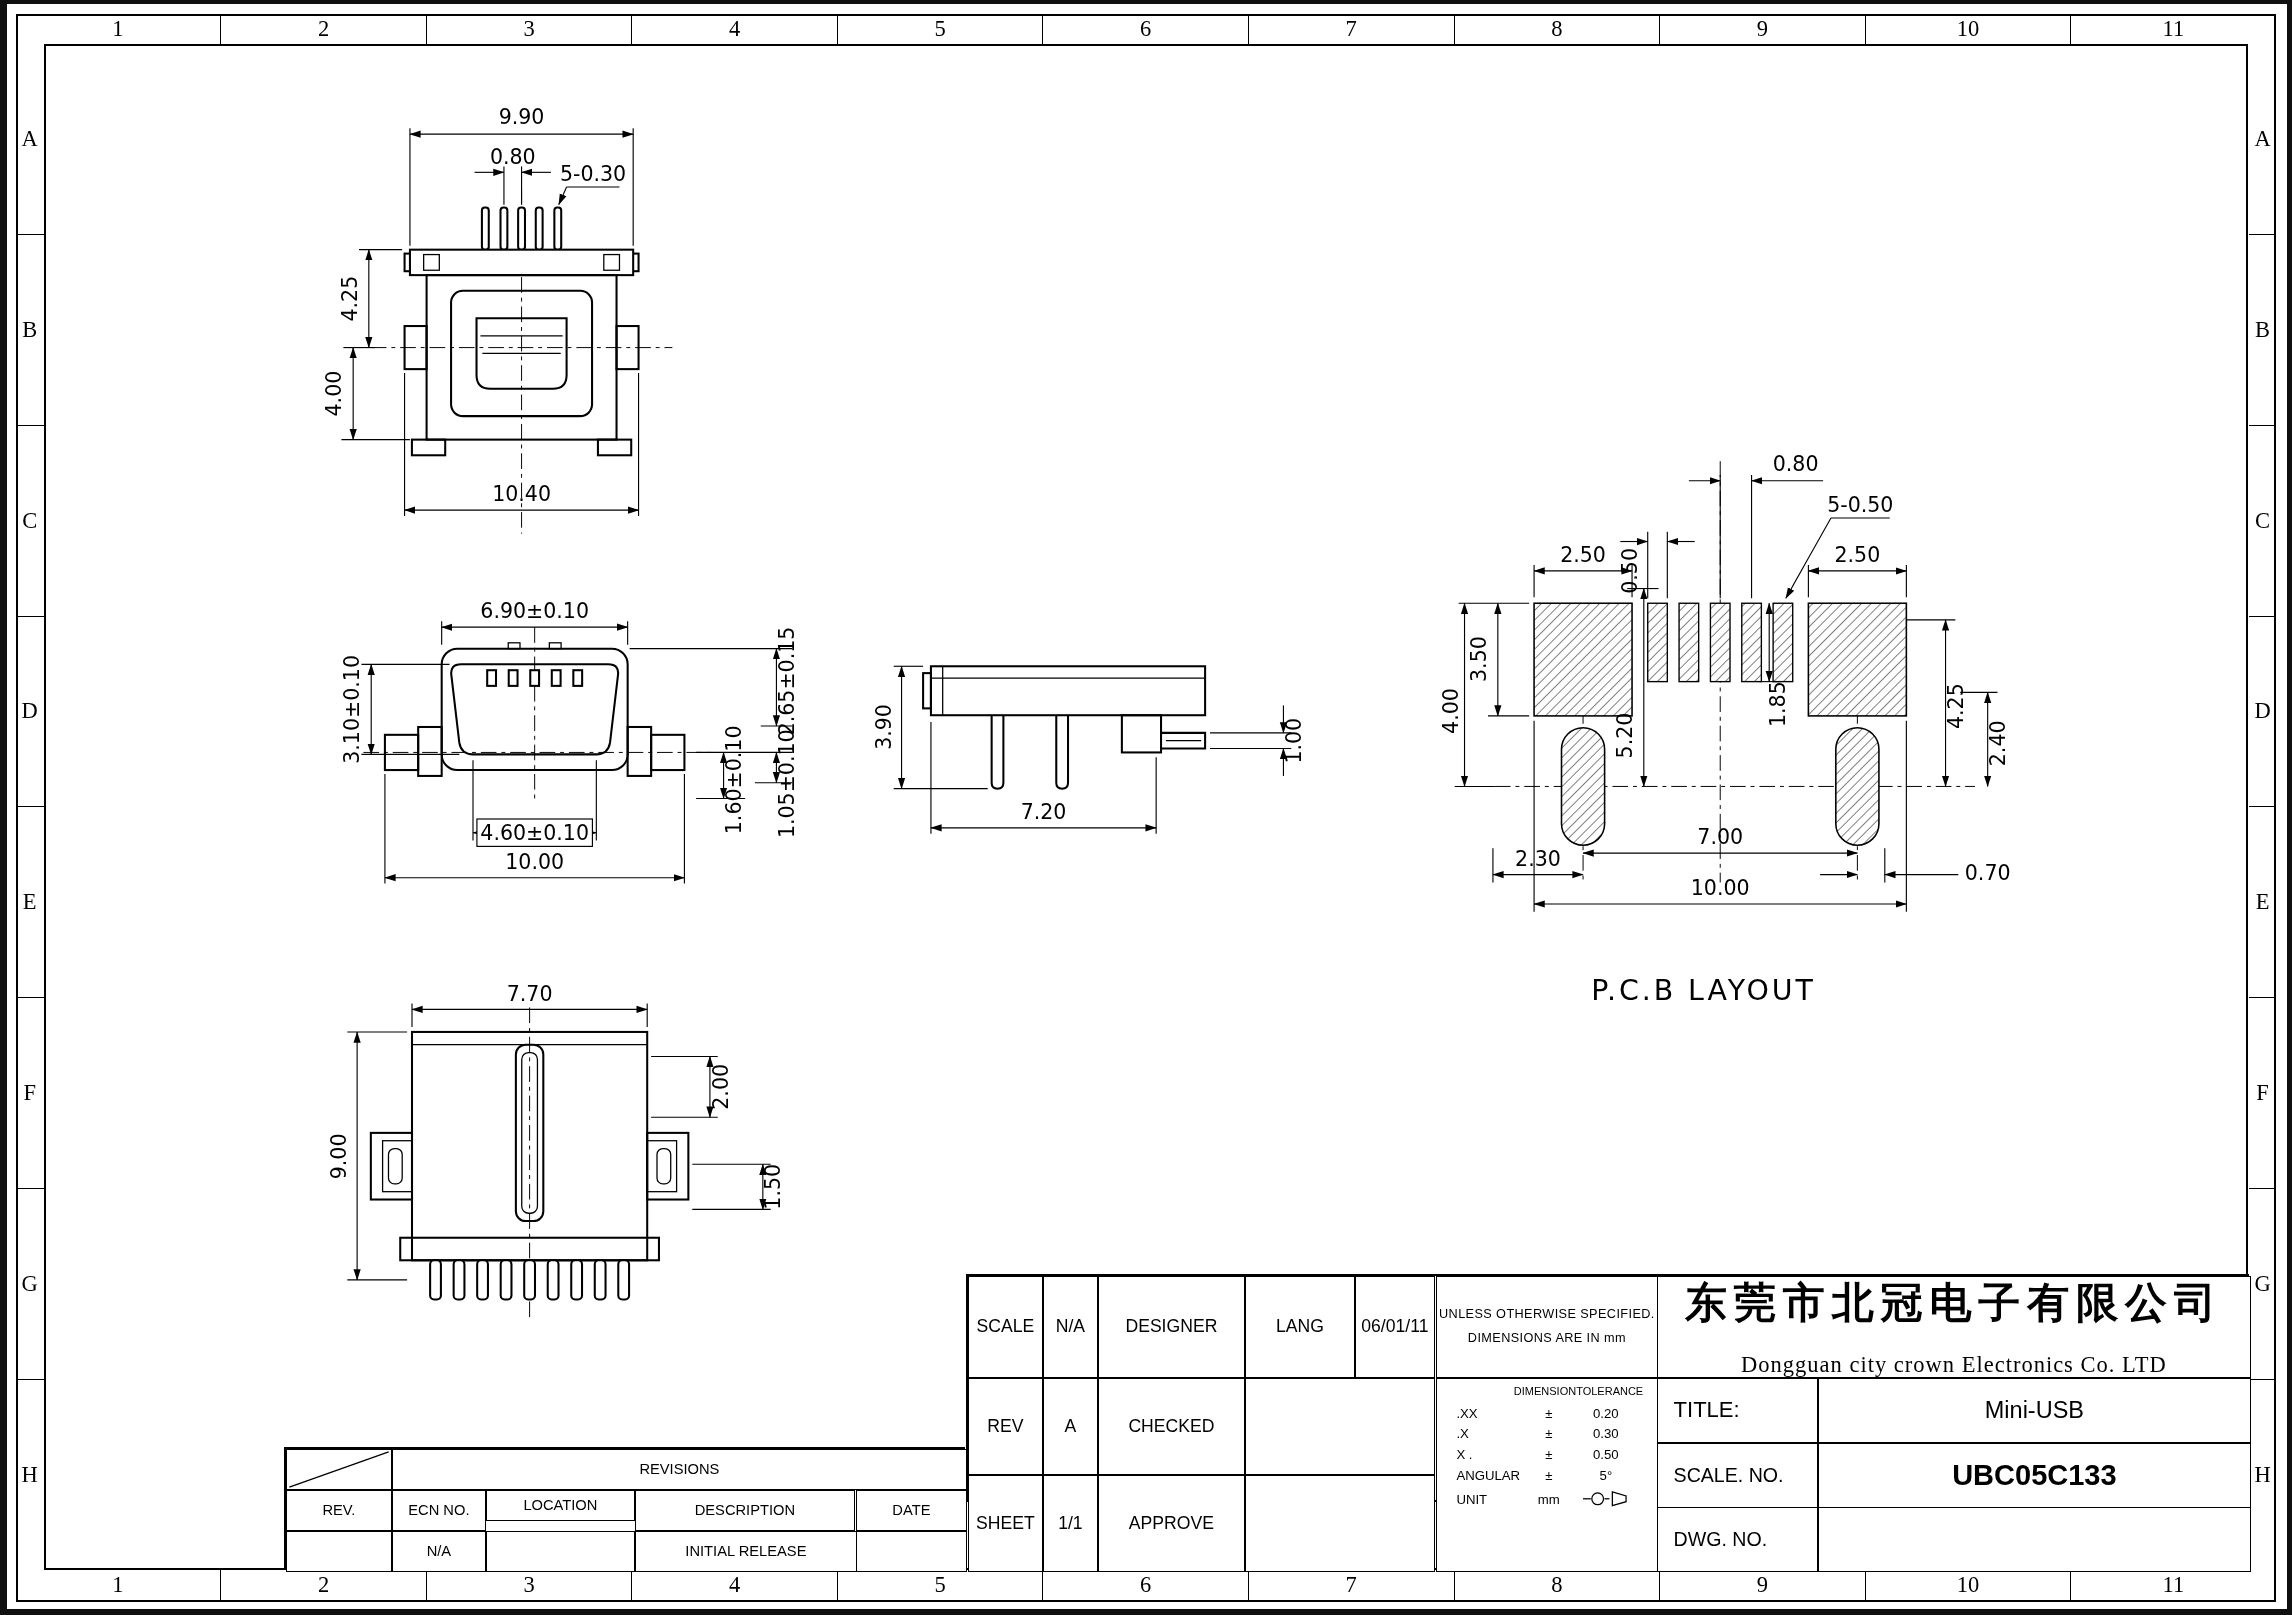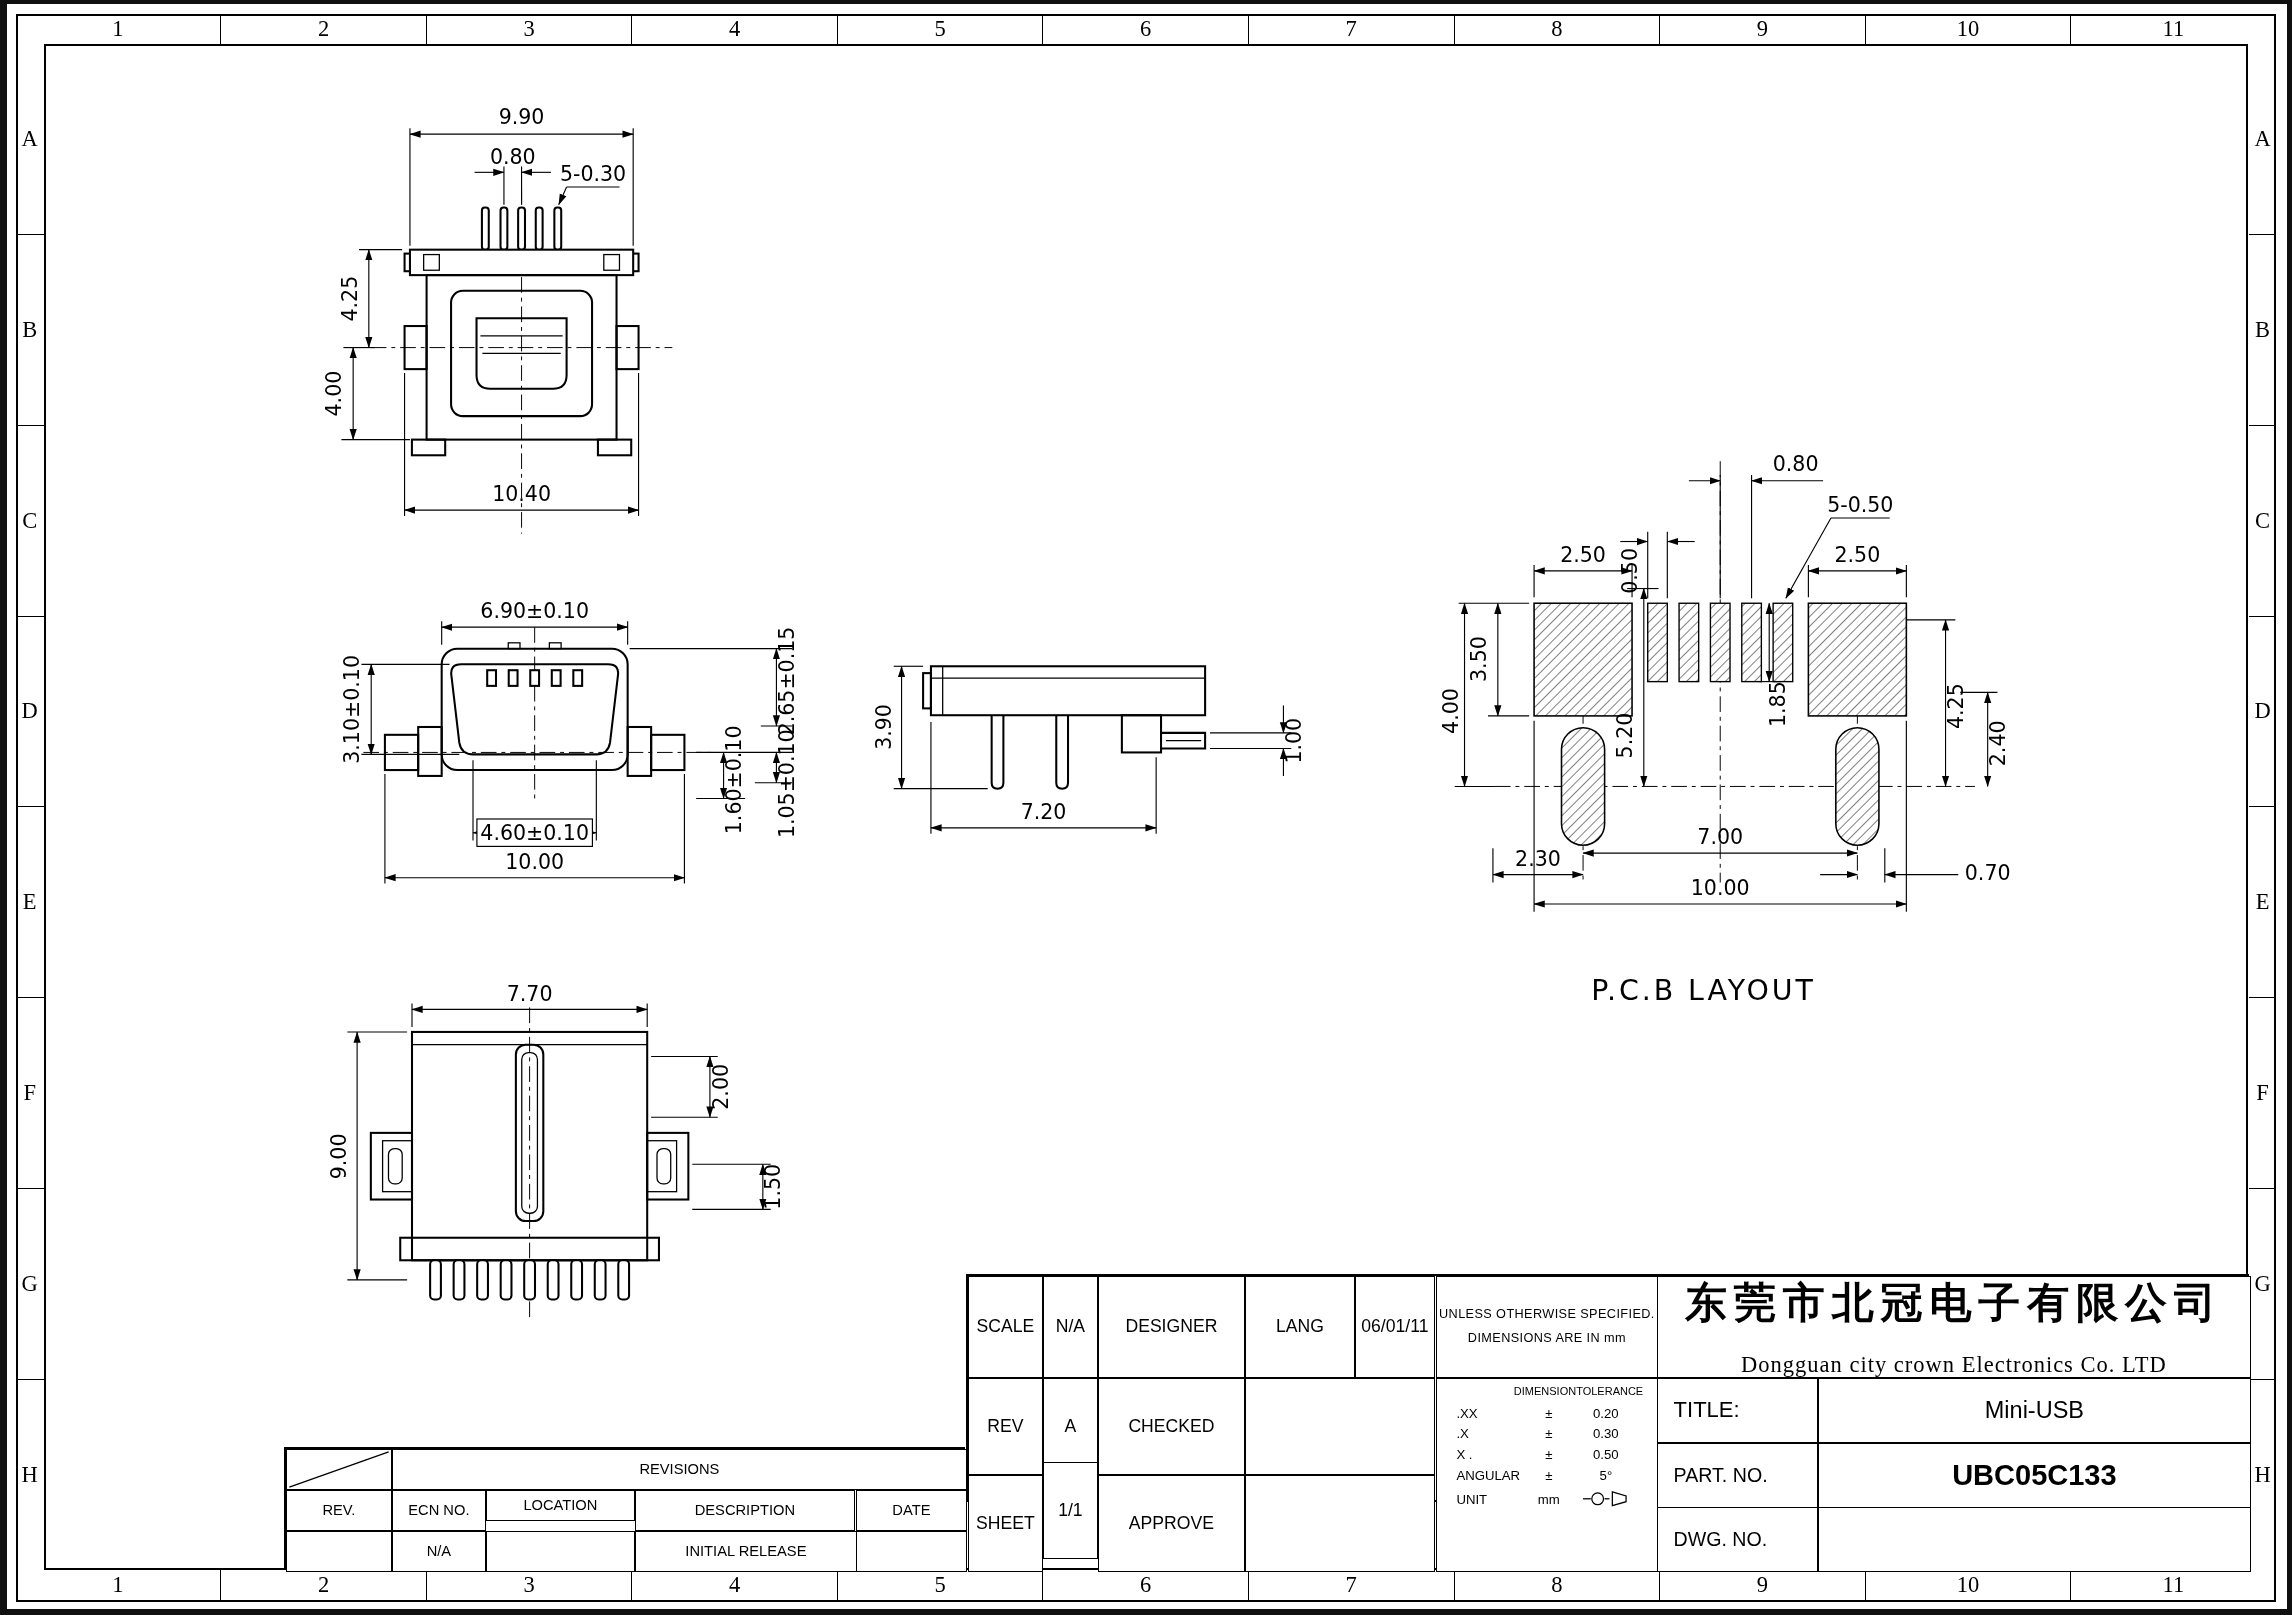--- a/index.html
+++ b/index.html
@@ -472,21 +472,21 @@
     <div class="c" style="left:0;top:0;width:75px;height:102px">SCALE</div>
     <div class="c" style="left:75px;top:0;width:55px;height:102px">N/A</div>
     <div class="c" style="left:130px;top:0;width:147px;height:102px">DESIGNER</div>
     <div class="c" style="left:277px;top:0;width:110px;height:102px">LANG</div>
     <div class="c" style="left:387px;top:0;width:80px;height:102px">06/01/11</div>
     <div class="c" style="left:0;top:102px;width:75px;height:97px">REV</div>
     <div class="c" style="left:75px;top:102px;width:55px;height:97px">A</div>
     <div class="c" style="left:130px;top:102px;width:147px;height:97px">CHECKED</div>
     <div class="c" style="left:277px;top:102px;width:190px;height:97px"></div>
     <div class="c" style="left:0;top:199px;width:75px;height:97px">SHEET</div>
-    <div class="c" style="left:75px;top:186px;width:55px;height:97px">1/1</div>
+    <div class="c" style="left:75px;top:199px;width:55px;height:97px">1/1</div>
     <div class="c" style="left:130px;top:199px;width:147px;height:97px">APPROVE</div>
     <div class="c" style="left:277px;top:199px;width:190px;height:97px"></div>
 
     <div class="c spec" style="left:468px;top:0;width:222px;height:102px">
       <div>UNLESS OTHERWISE SPECIFIED.</div>
       <div>DIMENSIONS ARE IN mm</div>
     </div>
     <div class="c tolbox" style="left:468px;top:102px;width:222px;height:194px">
       <div class="tolhead">
         <span>DIMENSION</span>
@@ -527,21 +527,21 @@
         </span>
       </div>
     </div>
 
     <div class="c company" style="left:689px;top:0;width:594px;height:102px">
       <div class="cn">东莞市北冠电子有限公司</div>
       <div class="en">Dongguan city crown Electronics Co. LTD</div>
     </div>
     <div class="c left" style="left:689px;top:102px;width:161px;height:65px;font-size:22px">TITLE:</div>
     <div class="c val-title" style="left:850px;top:102px;width:433px;height:65px">Mini-USB</div>
-    <div class="c left" style="left:689px;top:167px;width:161px;height:65px;font-size:19.6px">PART. NO.</div>
+    <div class="c left" style="left:689px;top:167px;width:161px;height:65px;font-size:19.6px">SCALE. NO.</div>
     <div class="c val-part" style="left:850px;top:167px;width:433px;height:65px">UBC05C133</div>
     <div class="c left" style="left:689px;top:231px;width:161px;height:65px;font-size:19.6px">DWG. NO.</div>
     <div class="c" style="left:850px;top:231px;width:433px;height:65px"></div>
   </div>
 
 </div>
 </div>
 
 
 </body></html>

